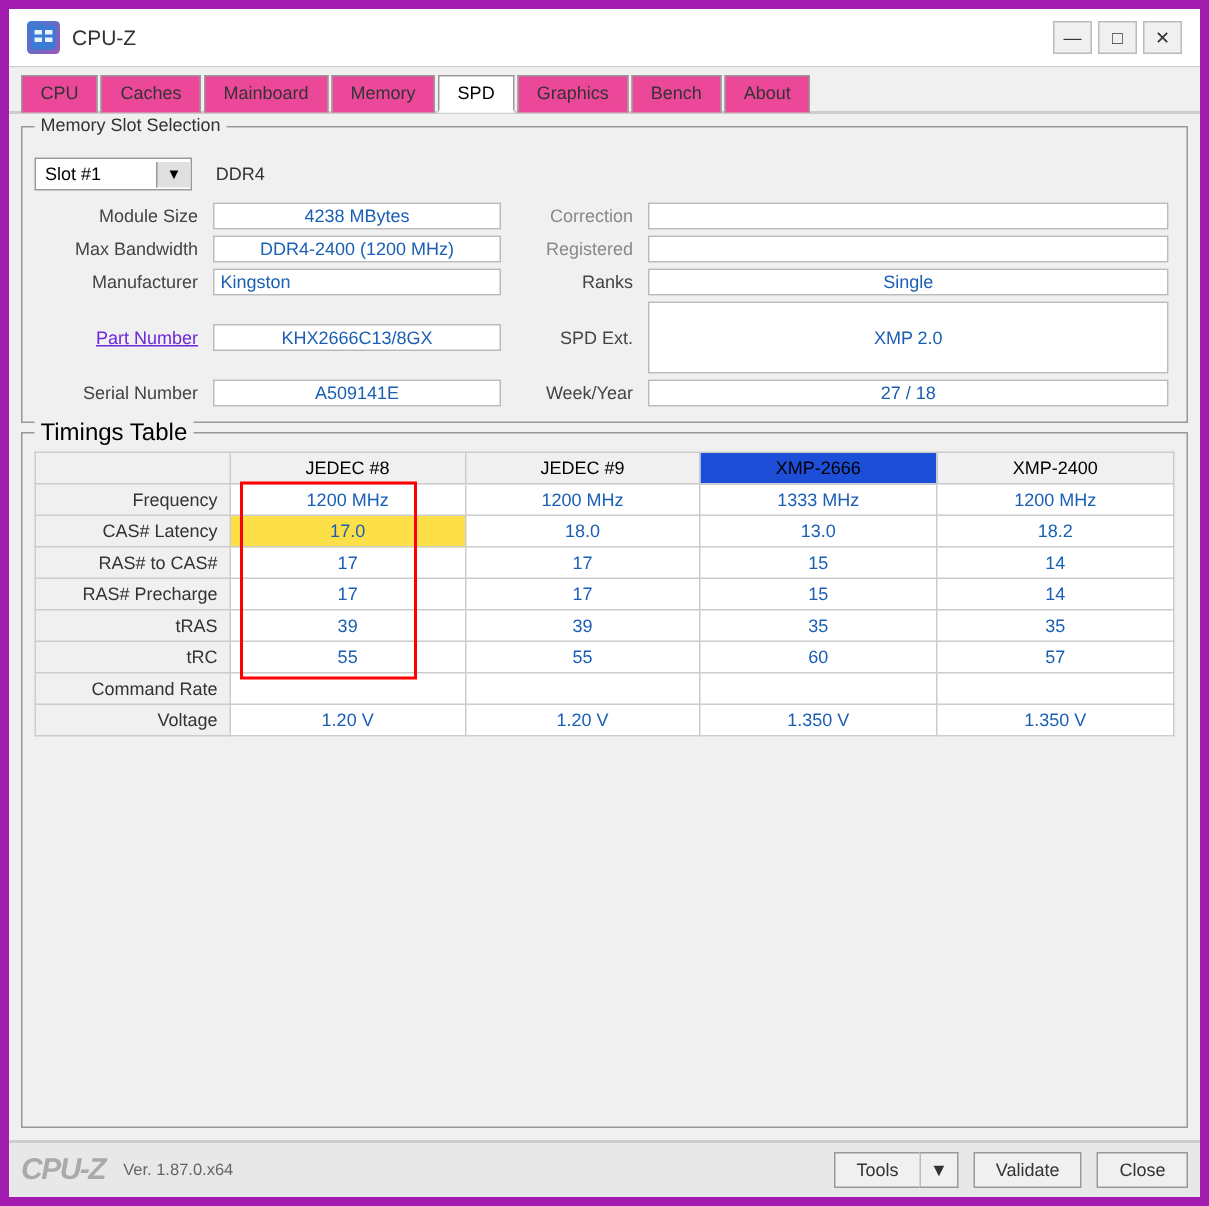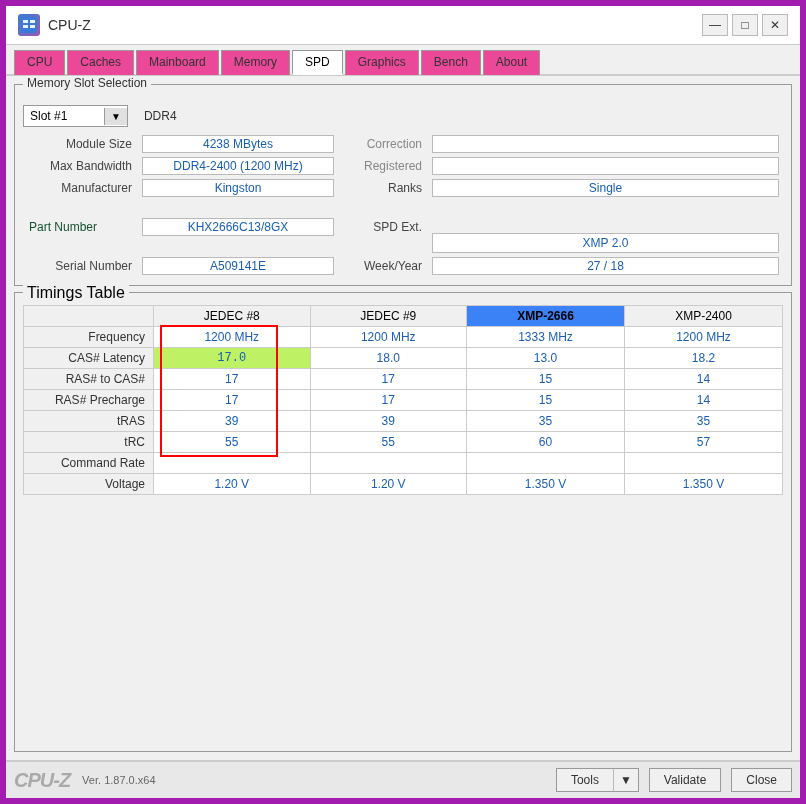--- a/index.html
+++ b/index.html
@@ -104,35 +104,35 @@
             <div style="border:1px solid #bbb; background:white; color:#1a5fb4; text-align:center; padding:1px 4px;">DDR4-2400 (1200 MHz)</div>
           </td>
           <td style="padding:2px 6px; text-align:right; color:#888;">Registered</td>
           <td style="padding:2px 4px;">
             <div style="border:1px solid #bbb; background:white; min-width:80px; height:18px;"></div>
           </td>
         </tr>
         <tr>
           <td style="text-align:right; padding:2px 6px; color:#444;">Manufacturer</td>
           <td style="padding:2px 4px;">
-            <div style="border:1px solid #bbb; background:white; color:#1a5fb4; text-align:center; padding:1px 4px;">Kingston</div>
+            <div style="border:1px solid #bbb; background:white; color:#1a5fb4; padding:1px 4px;">Kingston</div>
           </td>
           <td style="padding:2px 6px; text-align:right; color:#444;">Ranks</td>
           <td style="padding:2px 4px;">
             <div style="border:1px solid #bbb; background:white; color:#1a5fb4; text-align:center; padding:1px 4px;">Single</div>
           </td>
         </tr>
         <tr>
-          <td style="padding:2px 6px; color:#14532d;">Part Number</td>
+          <td style="text-align:right; padding:2px 6px; color:#6d28d9;text-decoration:underline;">Part Number</td>
           <td style="padding:2px 4px;">
             <div style="border:1px solid #bbb; background:white; color:#1a5fb4; text-align:center; padding:1px 4px;">KHX2666C13/8GX</div>
           </td>
           <td style="padding:2px 6px; text-align:right; color:#444;">SPD Ext.</td>
           <td style="padding:2px 4px;">
-            <div style="border:1px solid #bbb; background:white; color:#1a5fb4; text-align:center; padding:2px 4px;margin-top:32px;">XMP 2.0</div>
+            <div style="border:1px solid #bbb; background:white; color:#1a5fb4; text-align:center; padding:16px 4px;">XMP 2.0</div>
           </td>
         </tr>
         <tr>
           <td style="text-align:right; padding:2px 6px; color:#444;">Serial Number</td>
           <td style="padding:2px 4px;">
             <div style="border:1px solid #bbb; background:white; color:#1a5fb4; text-align:center; padding:1px 4px;">A509141E</div>
           </td>
           <td style="padding:2px 6px; text-align:right; color:#444;">Week/Year</td>
           <td style="padding:2px 4px;">
             <div style="border:1px solid #bbb; background:white; color:#1a5fb4; text-align:center; padding:1px 4px;">27 / 18</div>
@@ -148,35 +148,35 @@
       <div style="position:relative;">
 
         <div style="position:absolute; border:2px solid red; top:20px; left:137px; width:118px; height:132px; pointer-events:none; z-index:10;"></div>
 
         <table style="width:100%; border-collapse:collapse;">
           <thead>
             <tr>
               <th style="border:1px solid #ccc; padding:3px 8px; text-align:center; background:#f0f0f0; font-weight:normal; width:130px;"></th>
               <th style="border:1px solid #ccc; padding:3px 8px; text-align:center; background:#f0f0f0; font-weight:normal;">JEDEC #8</th>
               <th style="border:1px solid #ccc; padding:3px 8px; text-align:center; background:#f0f0f0; font-weight:normal;">JEDEC #9</th>
-              <th style="border:1px solid #ccc; padding:3px 8px; text-align:center; background:#3b82f6; font-weight:bold;">XMP-2666</th>
+              <th style="border:1px solid #ccc; padding:3px 8px; text-align:center; background:#1d4ed8; font-weight:normal;">XMP-2666</th>
               <th style="border:1px solid #ccc; padding:3px 8px; text-align:center; background:#f0f0f0; font-weight:normal;">XMP-2400</th>
             </tr>
           </thead>
           <tbody>
             <tr>
               <td style="border:1px solid #ccc; padding:3px 8px; text-align:right; background:#f0f0f0; color:#333;">Frequency</td>
               <td style="border:1px solid #ccc; padding:3px 8px; text-align:center; color:#1a5fb4; background:white;">1200 MHz</td>
               <td style="border:1px solid #ccc; padding:3px 8px; text-align:center; color:#1a5fb4; background:white;">1200 MHz</td>
               <td style="border:1px solid #ccc; padding:3px 8px; text-align:center; color:#1a5fb4; background:white;">1333 MHz</td>
               <td style="border:1px solid #ccc; padding:3px 8px; text-align:center; color:#1a5fb4; background:white;">1200 MHz</td>
             </tr>
             <tr>
               <td style="border:1px solid #ccc; padding:3px 8px; text-align:right; background:#f0f0f0; color:#333;">CAS# Latency</td>
-              <td style="border:1px solid #ccc; padding:3px 8px; text-align:center; color:#1a5fb4; background:#bef264;font-family:Liberation Mono, monospace;">17.0</td>
+              <td style="border:1px solid #ccc; padding:3px 8px; text-align:center; color:#1a5fb4; background:#fde047;">17.0</td>
               <td style="border:1px solid #ccc; padding:3px 8px; text-align:center; color:#1a5fb4; background:white;">18.0</td>
               <td style="border:1px solid #ccc; padding:3px 8px; text-align:center; color:#1a5fb4; background:white;">13.0</td>
               <td style="border:1px solid #ccc; padding:3px 8px; text-align:center; color:#1a5fb4; background:white;">18.2</td>
             </tr>
             <tr>
               <td style="border:1px solid #ccc; padding:3px 8px; text-align:right; background:#f0f0f0; color:#333;">RAS# to CAS#</td>
               <td style="border:1px solid #ccc; padding:3px 8px; text-align:center; color:#1a5fb4; background:white;">17</td>
               <td style="border:1px solid #ccc; padding:3px 8px; text-align:center; color:#1a5fb4; background:white;">17</td>
               <td style="border:1px solid #ccc; padding:3px 8px; text-align:center; color:#1a5fb4; background:white;">15</td>
               <td style="border:1px solid #ccc; padding:3px 8px; text-align:center; color:#1a5fb4; background:white;">14</td>

